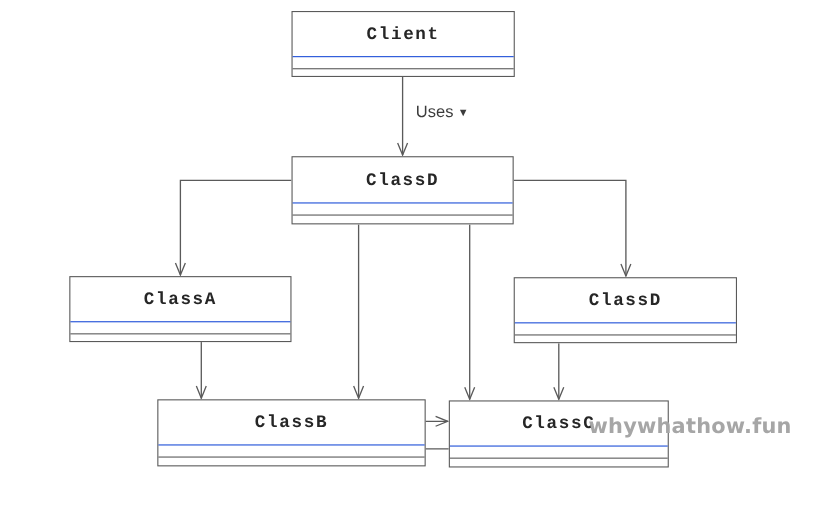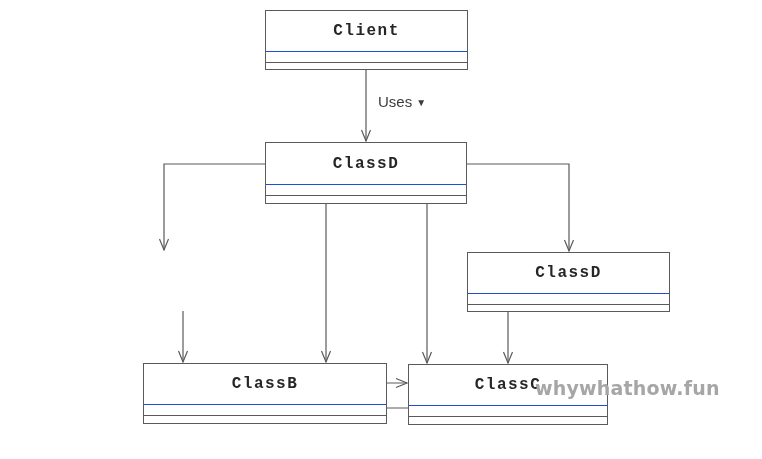--- a/index.html
+++ b/index.html
@@ -88,20 +88,25 @@
     <div class="attrs"></div>
     <div class="ops"></div>
   </div>
 
   <div class="box" id="box-facade">
     <div class="title">ClassD</div>
     <div class="attrs"></div>
     <div class="ops"></div>
   </div>
 
+  <div class="box" id="box-classa">
+    <div class="title">ClassA</div>
+    <div class="attrs"></div>
+    <div class="ops"></div>
+  </div>
 
   <div class="box" id="box-classd">
     <div class="title">ClassD</div>
     <div class="attrs"></div>
     <div class="ops"></div>
   </div>
 
   <div class="box" id="box-classb">
     <div class="title">ClassB</div>
     <div class="attrs"></div>

